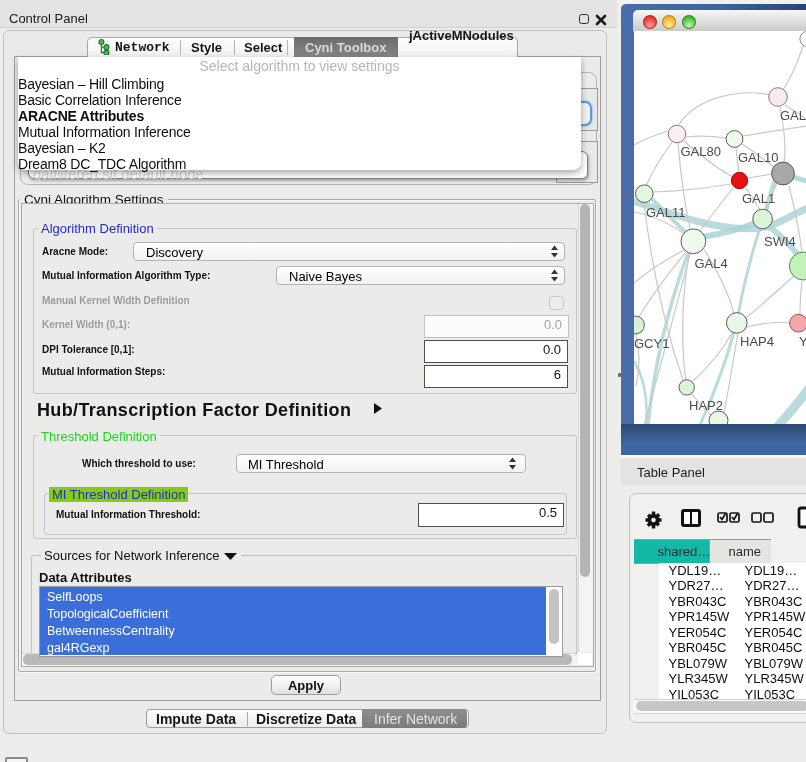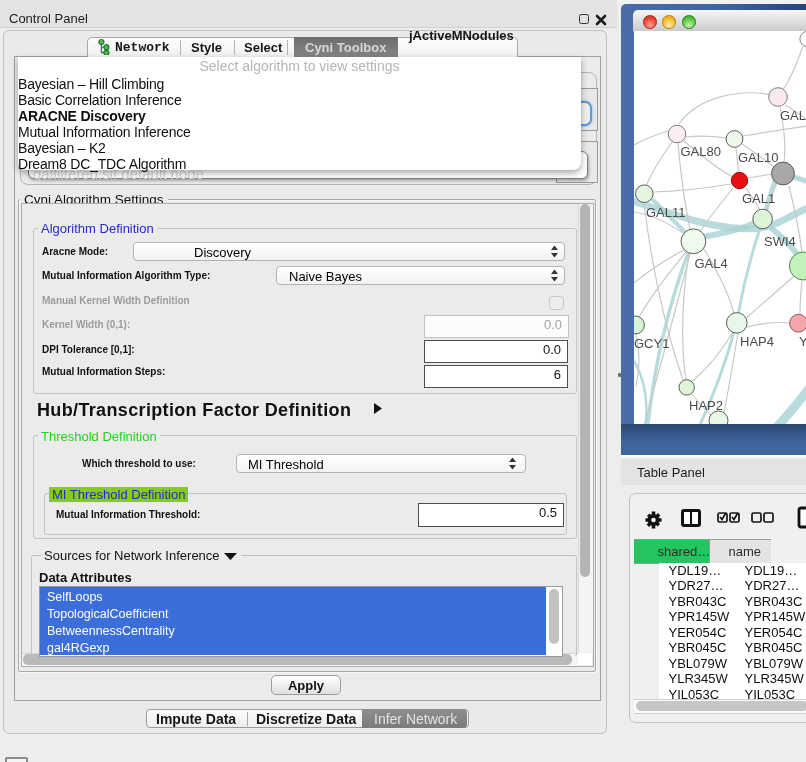--- a/index.html
+++ b/index.html
@@ -50,21 +50,21 @@
 <div class="abs" style="left:550px;top:101px;width:38px;height:21px;border:2.5px solid #5b9bd8;border-radius:7px;background:#f0f0ef;box-shadow:0 0 3px #7ab2e2;"></div>
 <div class="abs" style="left:556px;top:141px;width:40px;height:40px;border:1px solid #9a9a9a;background:#e8e8e7;"></div>
 <div class="abs" style="left:28px;top:151px;width:558px;height:26px;border:1.5px solid #7e7e7d;border-radius:6px;background:#fff;box-shadow:1px 2px 3px rgba(0,0,0,0.3);"></div>
 <div class="abs" style="left:33px;top:165px;font-size:15px;color:#d8d8d7;text-align:right;">galfiltered.sif default node</div>
 
 <div class="abs" style="left:18px;top:57px;width:563px;height:113px;background:#fff;border-radius:0 0 8px 8px;box-shadow:0 3px 7px rgba(0,0,0,0.35);"></div>
 <div class="abs" style="left:18px;top:58px;width:563px;height:16px;text-align:center;font-size:14px;color:#b5b5b5;">Select algorithm to view settings</div>
 <div class="abs" style="left:18px;top:77px;font-size:14px;color:#0e0e0e;line-height:15.9px;letter-spacing:-0.2px;">
 Bayesian – Hill Climbing<br>
 Basic Correlation Inference<br>
-<b>ARACNE Discovery</b><br>
+<b>ARACNE Attributes</b><br>
 Mutual Information Inference<br>
 Bayesian – K2<br>
 Dream8 DC_TDC Algorithm
 </div>
 
 <div class="abs" style="left:17.5px;top:198.5px;width:576px;height:471px;border:1px solid #a9a9a8;border-radius:2px;box-shadow:1px 1px 0 #f8f8f7, inset 1px 1px 0 #f8f8f7;"></div>
 <div class="abs" style="left:20px;top:192px;background:#ebebea;padding:0 4px;font-size:13.5px;color:#111;">Cyni Algorithm Settings</div>
 
 <div class="abs" style="left:21px;top:203px;width:571px;height:462px;border:1px solid #adadac;background:#ebebea;"></div>
 
@@ -73,21 +73,21 @@
 
 <div class="abs" style="left:22px;top:653px;width:556px;height:12px;background:#f4f4f3;border-top:1px solid #d6d6d5;"></div>
 <div class="abs" style="left:23px;top:654px;width:549px;height:10.5px;background:#b9b9b8;border-radius:5px;"></div>
 <div class="abs" style="left:578px;top:653px;width:14px;height:12px;background:#fff;"></div>
 
 <div class="abs" style="left:33px;top:228px;width:542px;height:164px;border:1px solid #c3c3c8;border-radius:3px;"></div>
 <div class="abs" style="left:38px;top:221px;background:#ebebea;padding:0 3px;font-size:13px;color:#2828cf;">Algorithm Definition</div>
 
 <div class="abs lbl" style="left:42px;top:246px;">Aracne Mode:</div>
 <div class="combo" style="left:133px;top:242px;width:430px;height:17px;padding:0;"></div>
-<div class="abs" style="left:146px;top:245px;font-size:13px;margin-left:48px;">Discovery</div>
+<div class="abs" style="left:146px;top:245px;font-size:13px;">Discovery</div>
 <svg class="abs" style="left:550px;top:245px" width="9" height="13" viewBox="0 0 9 13">
       <path d="M4.5 0.5 L8 5 L1 5 Z" fill="#333"></path>
       <path d="M4.5 12.5 L8 8 L1 8 Z" fill="#333"></path>
     </svg>
 <div class="abs lbl" style="left:42px;top:270px;">Mutual Information Algorithm Type:</div>
 <div class="combo" style="left:276px;top:266px;width:287px;height:17px;"></div>
 <div class="abs" style="left:289px;top:269px;font-size:13px;">Naive Bayes</div>
 <svg class="abs" style="left:550px;top:269px" width="9" height="13" viewBox="0 0 9 13">
       <path d="M4.5 0.5 L8 5 L1 5 Z" fill="#333"></path>
       <path d="M4.5 12.5 L8 8 L1 8 Z" fill="#333"></path>
@@ -265,21 +265,21 @@
 </svg>
 <svg class="abs" style="left:751px;top:512px" width="24" height="12" viewBox="0 0 24 12">
  <rect x="1" y="1" width="9" height="9" rx="1.5" fill="none" stroke="#141414" stroke-width="1.7"></rect>
  <rect x="13" y="1" width="9" height="9" rx="1.5" fill="none" stroke="#141414" stroke-width="1.7"></rect>
 </svg>
 <svg class="abs" style="left:797px;top:506px" width="20" height="23" viewBox="0 0 20 23">
  <path d="M2 4 Q2 2 4 2 L11 2 L16 7.5 L16 19 Q16 21 14 21 L4 21 Q2 21 2 19 Z" fill="#fdfdfc" stroke="#101010" stroke-width="2.8"></path>
  <path d="M10.5 2.5 L10.5 8 L16 8" fill="none" stroke="#101010" stroke-width="1.6"></path>
 </svg>
 
-<div class="abs" style="left:633.5px;top:538.5px;width:137px;height:23px;border-top:1px solid #999;border-bottom:1px solid #999;background:#22c55e;overflow:hidden;">
+<div class="abs" style="left:633.5px;top:538.5px;width:137px;height:23px;border-top:1px solid #999;border-bottom:1px solid #999;background:#14b8a6;overflow:hidden;">
  <div class="abs" style="left:75.3px;top:0;width:75.7px;height:23px;background:#e4e4e2;border-left:1px solid #9a9a99;border-right:1px solid #9a9a99;"></div>
  <div class="abs" style="left:24px;top:4px;font-size:13px;color:#2c2c2c;">shared…</div>
  <div class="abs" style="left:95px;top:4px;font-size:13px;color:#2c2c2c;">name</div>
  <div class="abs" style="left:166px;top:4px;font-size:13px;color:#2c2c2c;">A</div>
 </div>
 
 <div class="abs" style="left:659px;top:562.5px;width:172.5px;height:137px;background:#fff;overflow:hidden;font-size:13px;color:#0f0f0f;">
  <div style="position:absolute;left:9.5px;top:0;line-height:15.5px;">YDL19…<br>YDR27…<br>YBR043C<br>YPR145W<br>YER054C<br>YBR045C<br>YBL079W<br>YLR345W<br>YIL053C</div>
  <div style="position:absolute;left:85.5px;top:0;line-height:15.5px;">YDL19…<br>YDR27…<br>YBR043C<br>YPR145W<br>YER054C<br>YBR045C<br>YBL079W<br>YLR345W<br>YIL053C</div>
  <div style="position:absolute;left:157.5px;top:0;line-height:15px;">13<br>12<br>&nbsp;<br>9.<br>8.<br>9.<br>&nbsp;<br>9.<br>9.</div>

